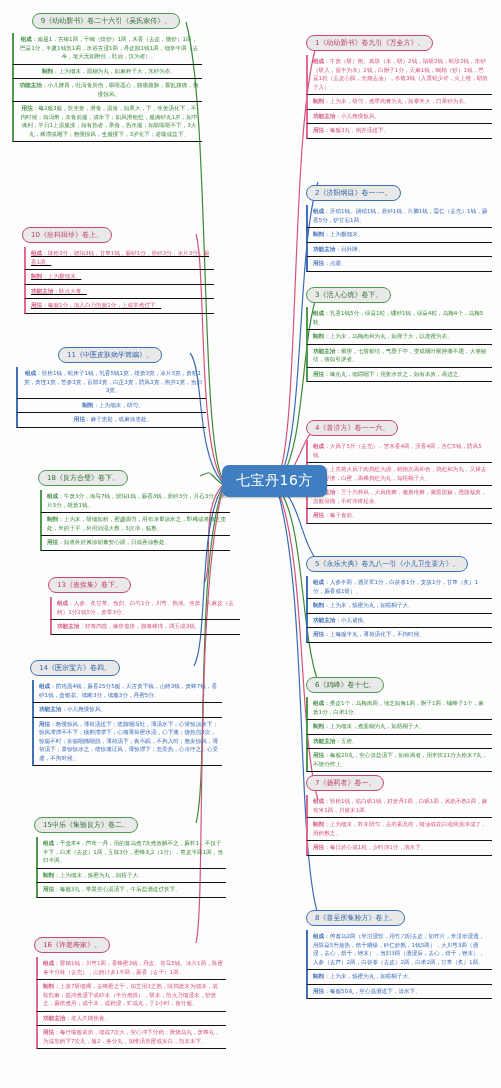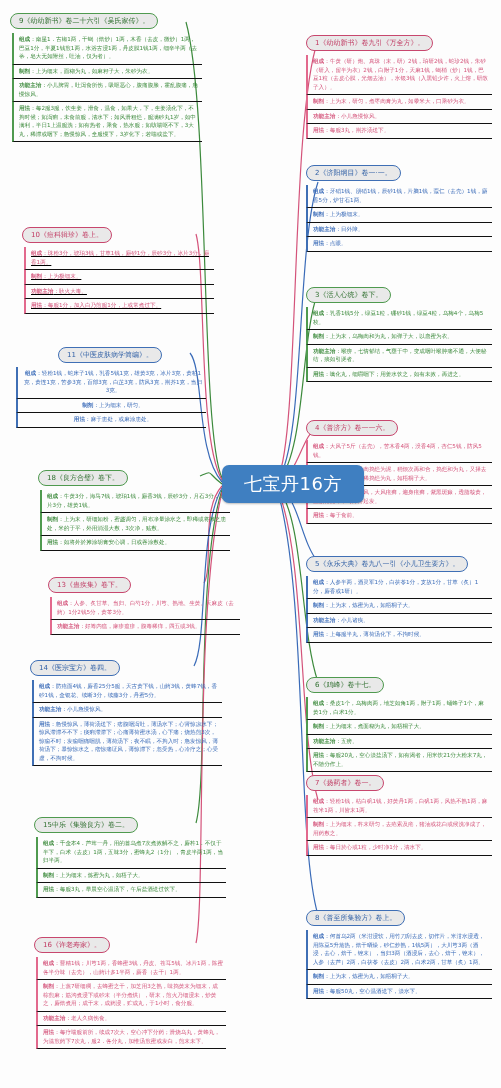--- a/index.html
+++ b/index.html
@@ -2,21 +2,21 @@
 <html><head>
 <meta charset="utf-8">
 <style>
   html,body{margin:0;padding:0;background:#fdfdfd;}
   body{width:501px;height:1088px;position:relative;overflow:hidden;
        font-family:"DejaVu Sans","Liberation Sans",sans-serif;}
   #canvas{position:absolute;inset:0;width:501px;height:1088px;}
   svg.links{position:absolute;left:0;top:0;width:501px;height:1088px;pointer-events:none;}
 
   .center-node{position:absolute;background:#3f7fc1;color:#fff;border-radius:7px;
-    padding:7px 22px;font-size:18px;letter-spacing:.5px;white-space:nowrap;
+    padding:7px 14px;font-size:14px;letter-spacing:.5px;white-space:nowrap;
     box-shadow:0 1px 2px rgba(0,0,0,.25);z-index:20;}
 
   .topic{position:absolute;z-index:10;}
   .topic-head{display:inline-block;background:#e9e9e9;border:1px solid #8d8d8d;
     border-radius:9px;padding:2px 8px;font-size:7px;white-space:nowrap;
     line-height:1.45;max-width:185px;white-space:normal;}
 
   .rows{margin-top:4px;}
   .row{position:relative;font-size:5.6px;line-height:1.52;padding:2px 3px 3px 5px;
        border-bottom:1px solid #111;border-left:2px solid #888;max-width:182px;}
@@ -63,21 +63,21 @@
     <span>七宝丹16方</span>
   </div>
 
   <div id="topics">
       <div class="topic t-pink side-right" style="left: 306px; top: 30px; width: 186px;"><div class="topic-head">1《幼幼新书》卷九引《万全方》。</div><div class="rows">
           <div class="row"><span class="lbl">组成</span><span>：牛黄（研）炮、真珠（末，研）2钱，珀研2钱，蛇珍2钱，朱砂（研入，留半为衣）2钱，白附子1分，天麻1钱，蝎梢（炒）1钱，巴豆1粒（去皮心膜，光烟去油），水银3钱（入黑铅少许，火上熔，研散子入）。</span></div>
           <div class="row"><span class="lbl">制剂</span><span>：上为末，研匀，煮枣肉膏为丸，如黍米大，口乘砂为衣。</span></div>
           <div class="row"><span class="lbl">功能主治</span><span>：小儿急慢惊风。</span></div>
           <div class="row"><span class="lbl">用法</span><span>：每服3丸，荆芥汤送下。</span></div>
         </div></div>
-      <div class="topic t-blue side-right" style="left: 306px; top: 160px; width: 186px;"><div class="topic-head">2《济阳纲目》卷一·一。</div><div class="rows">
+      <div class="topic t-blue side-right" style="left: 306px; top: 180px; width: 186px;"><div class="topic-head">2《济阳纲目》卷一·一。</div><div class="rows">
           <div class="row"><span class="lbl">组成</span><span>：牙硝1钱、朋硝1钱，辰砂1钱，片脑1钱，蔻仁（去壳）1钱，麝香5分，炉甘石1两。</span></div>
           <div class="row"><span class="lbl">制剂</span><span>：上为极细末。</span></div>
           <div class="row"><span class="lbl">功能主治</span><span>：目外障。</span></div>
           <div class="row"><span class="lbl">用法</span><span>：点眼。</span></div>
         </div></div>
       <div class="topic t-green side-right" style="left: 306px; top: 282px; width: 186px;"><div class="topic-head">3《活人心统》卷下。</div><div class="rows">
           <div class="row"><span class="lbl">组成</span><span>：乳香1钱5分，绿豆1粒，硼砂1钱，绿豆4粒，乌梅4个，乌梅5枚。</span></div>
           <div class="row"><span class="lbl">制剂</span><span>：上为末，乌梅肉和为丸，如弹子大，以唐蜜为衣。</span></div>
           <div class="row"><span class="lbl">功能主治</span><span>：喉痹，七情郁结，气壅于中，变成咽叶喉肿痛不通，大便秘结，痰如引涎者。</span></div>
           <div class="row"><span class="lbl">用法</span><span>：噙化丸，细嚼咽下；用姜水饮之，如有未效，再进之。</span></div>
@@ -103,21 +103,21 @@
       <div class="topic t-pink side-right" style="left: 306px; top: 770px; width: 186px;"><div class="topic-head">7《扬药者》卷一。</div><div class="rows">
           <div class="row"><span class="lbl">组成</span><span>：轻粉1钱，枯白矾1钱，好黄丹1两，白矾1两，风热不熟1两，麻苍米1两，川皆末1两。</span></div>
           <div class="row"><span class="lbl">制剂</span><span>：上为细末，杵末研匀，去疮索及疮，猪油或花白或候洗净成了，用药敷之。</span></div>
           <div class="row"><span class="lbl">用法</span><span>：每日於心或1粒，少时净1分，清水下。</span></div>
         </div></div>
       <div class="topic t-blue side-right" style="left: 306px; top: 905px; width: 186px;"><div class="topic-head">8《普至所集验方》卷上。</div><div class="rows">
           <div class="row"><span class="lbl">组成</span><span>：何首乌2两（米泔浸软，用竹刀刮去皮，切作片，米泔水浸透，用陈豆5升蒸热，焙干晒燥，砂仁炒熟，1钱5两），大川芎3两（酒浸，去心，焙干，锉末），当归3两（酒浸后，去心，焙干，锉末），人参（去芦）2两，白茯苓（去皮）2两，白术2两，甘草（炙）1两。</span></div>
           <div class="row"><span class="lbl">制剂</span><span>：上为末，炼蜜为丸，如梧桐子大。</span></div>
           <div class="row"><span class="lbl">用法</span><span>：每服50丸，空心温酒送下，淡水下。</span></div>
         </div></div>
-      <div class="topic t-green side-left" style="left: 10px; top: 8px; width: 192px;"><div class="topic-head">9《幼幼新书》卷二十六引《吴氏家传》。</div><div class="rows">
+      <div class="topic t-green side-left" style="left: 10px; top: 8px; width: 192px; text-align: center;"><div class="topic-head">9《幼幼新书》卷二十六引《吴氏家传》。</div><div class="rows">
           <div class="row"><span class="lbl">组成</span><span>：南星1．古椒1两，干蝎（焙炒）1两，木香（去皮，微炒）1两，巴豆1分，半夏1钱煎1两，水浴古浸1两，丹皮膜1钱1两，细辛半两（去蒂，皂大无如附丝，吐油，仅为者）。</span></div>
           <div class="row"><span class="lbl">制剂</span><span>：上为细末，面糊为丸，如麻籽子大，朱砂为衣。</span></div>
           <div class="row"><span class="lbl">功能主治</span><span>：小儿脾胃，吐泻食所伤，吸呕恶心，腹痛腹胀，霍乱腹痛，急慢惊风。</span></div>
           <div class="row"><span class="lbl">用法</span><span>：每2服3服，饮生姜，滑食，温食，如果大，下，生姜汤化下，不拘时候；如泻痢，未食前服，清水下；如风滑粗烂，服满砂丸1岁，如中满利，半日1上温服洗；如有热者，乘食，热水服；如咳喘呕不下，3大丸，稀滞或咽下；急慢惊风，全服慢下，3岁化下；若喘或盐下。</span></div>
         </div></div>
       <div class="topic t-pink side-left" style="left: 22px; top: 222px; width: 192px; text-decoration: underline;"><div class="topic-head">10《痘科辑珍》卷上。</div><div class="rows">
           <div class="row"><span class="lbl">组成</span><span>：珠粉3分，琥珀3钱，甘草1钱，麝砂1分，辰砂3分，冰片3分，麝香1两。</span></div>
           <div class="row"><span class="lbl">制剂</span><span>：上为极细末。</span></div>
           <div class="row"><span class="lbl">功能主治</span><span>：耿火大毒。</span></div>
           <div class="row"><span class="lbl">用法</span><span>：每服1分，加入白乃煎服1分，上或常煮过下。</span></div>

